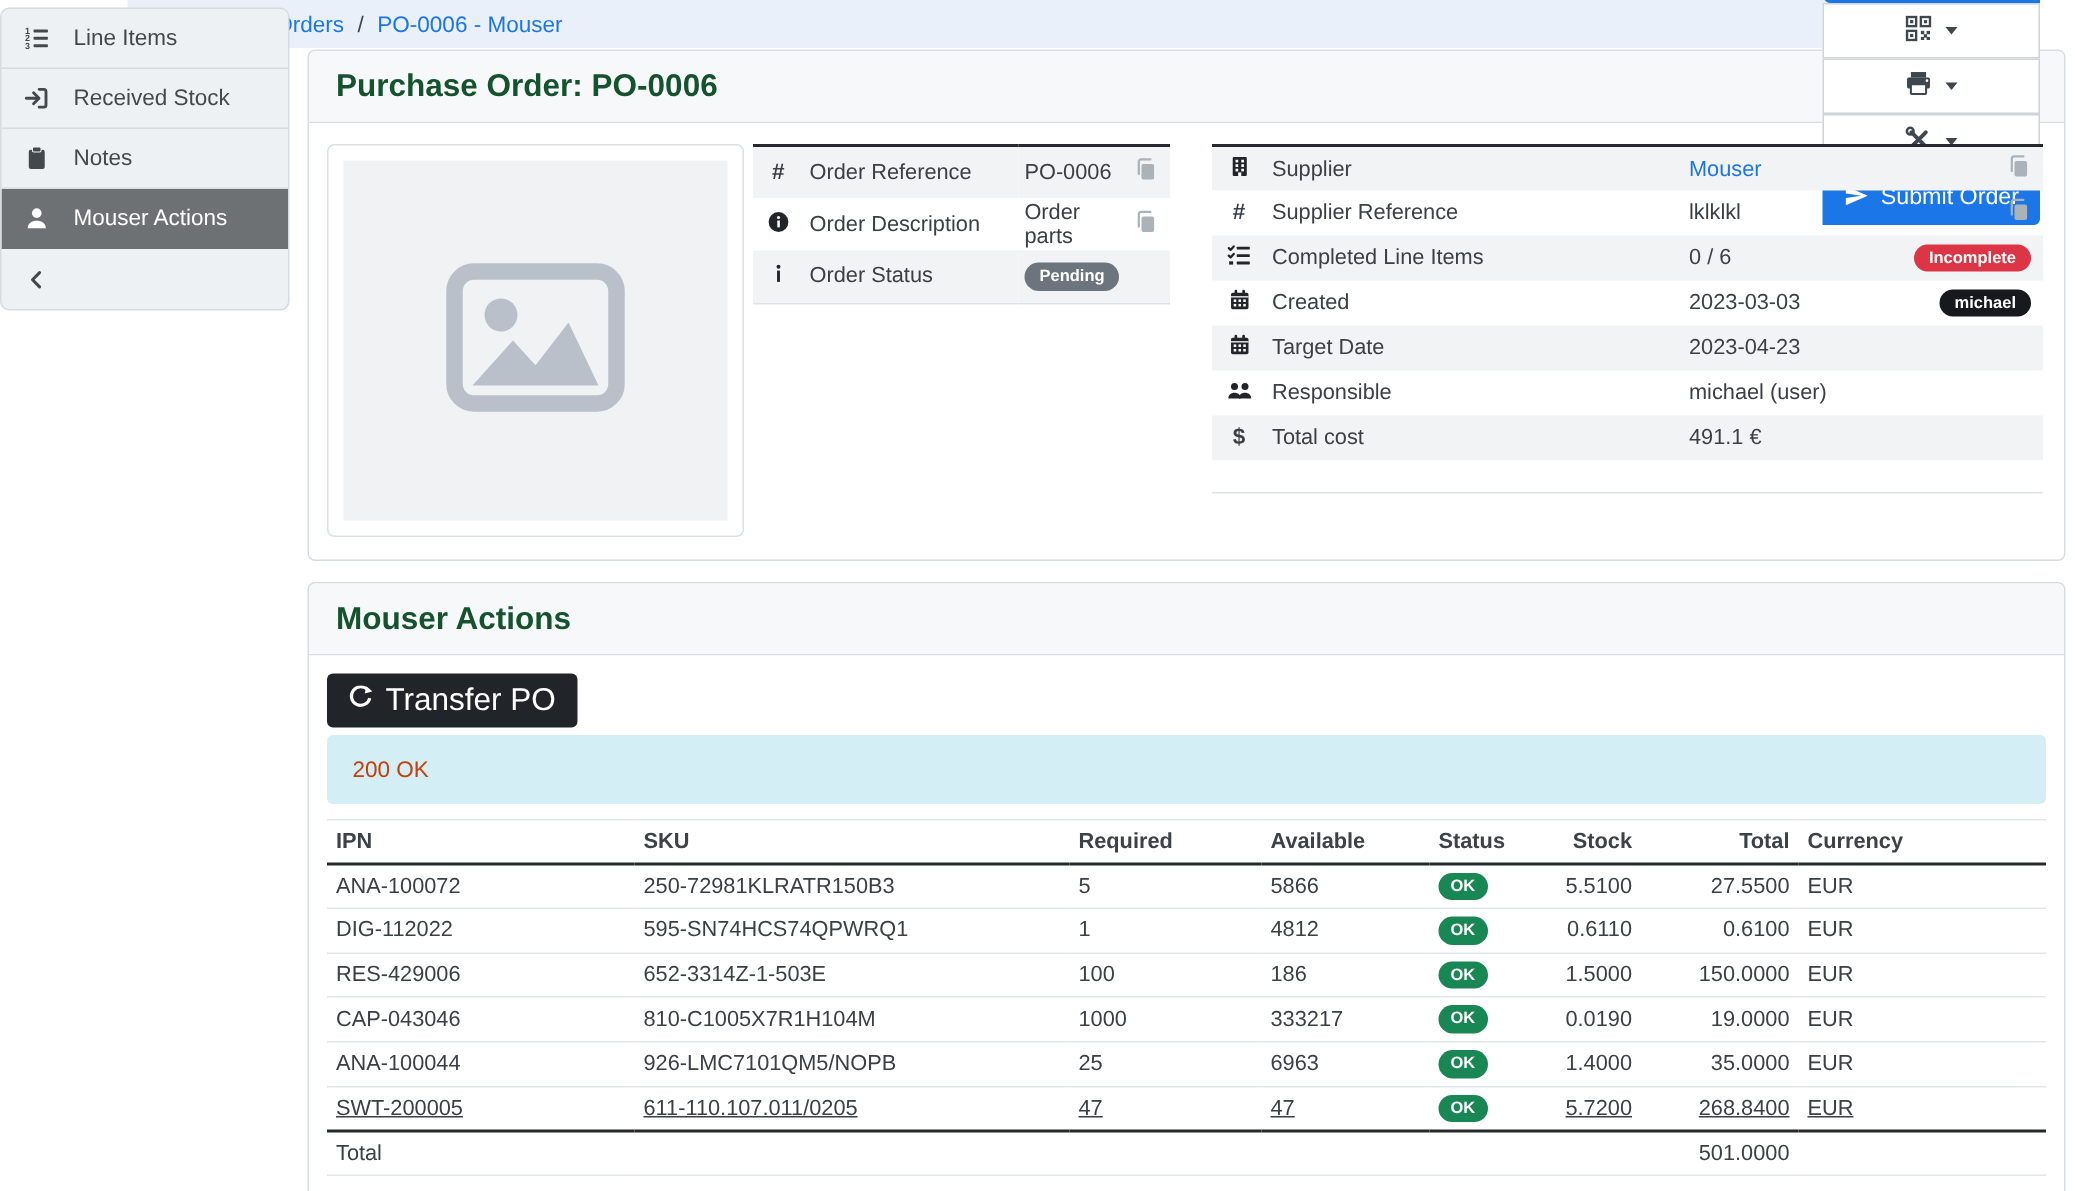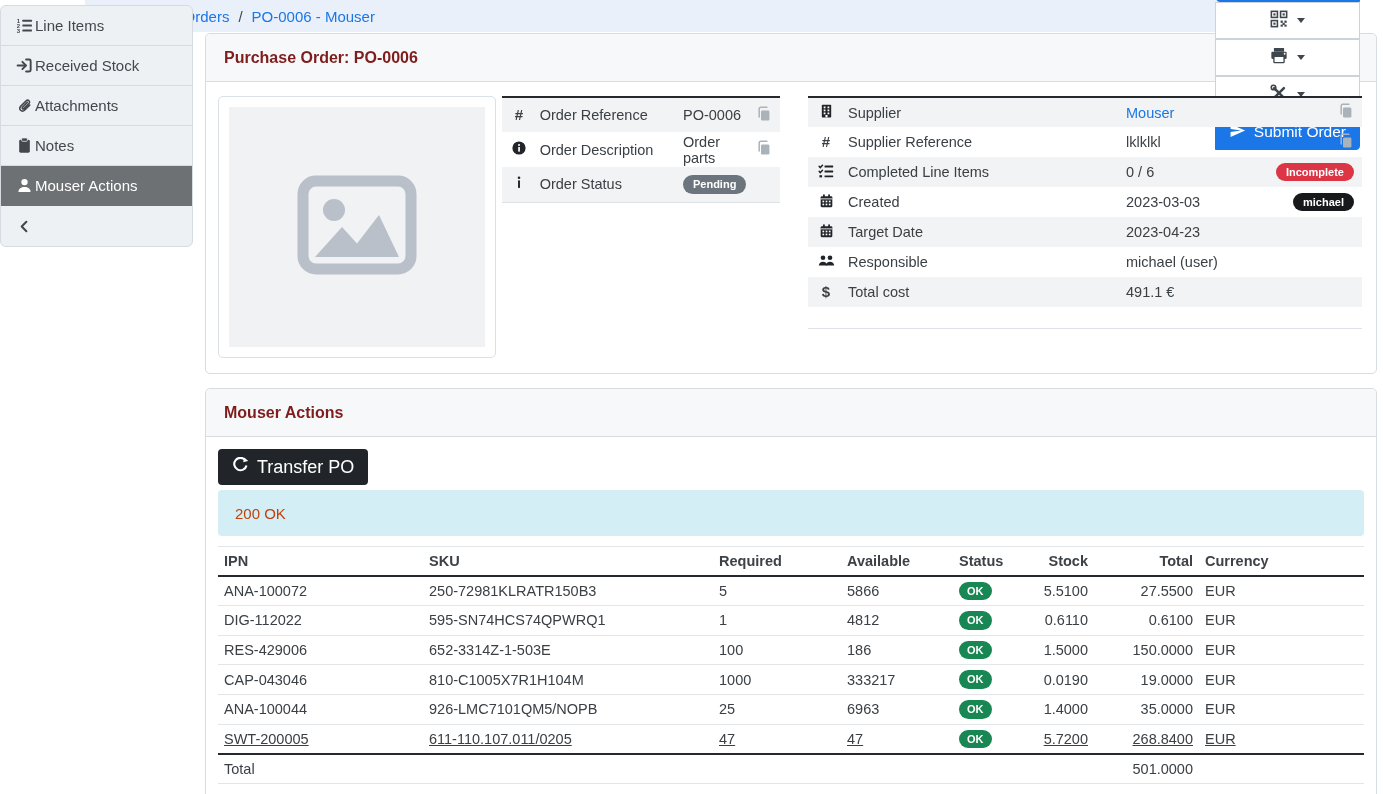--- a/index.html
+++ b/index.html
@@ -11,21 +11,21 @@
     color:#3b4045;
   }
   
   .sidebar {
     position:absolute; top:5px; left:0; width:193px;
     background:#eef1f4; border:1px solid #d5dbe1; border-radius:6px;
     overflow:hidden;
   }
   .side-item {
     display:flex; align-items:center; height:40px;
-    padding:0 10px 0 13px; gap:1px;
+    padding:0 10px 0 13px; gap:15px;
     border-bottom:1px solid #d5dbe1;
     color:#43484d; font-size:15px; cursor:pointer;
   }
   .side-item:last-child { border-bottom:none; }
   .side-item .icn { width:20px; display:flex; justify-content:center; align-items:center; }
   .side-item.active { background:#6e7174; border-color:#6e7174; color:#ffffff; }
   .txt-icn { font-weight:bold; font-size:15px; line-height:1; }
   
   .crumbbar {
     margin-left:85px; width:1178px; height:32px;
@@ -36,21 +36,21 @@
   .crumb-sep { color:#3f464c; }
   
   .content { margin-left:205px; width:1172px; }
   .panel { border:1px solid #d7dce1; border-radius:5px; background:#fff; margin-top:1px; }
   .panel + .panel { margin-top:14px; }
   .panel-head {
     display:flex; justify-content:space-between; align-items:center;
     background:#f7f8fa; border-bottom:1px solid #d7dce1;
     border-radius:5px 5px 0 0; padding:0 16px 0 18px; height:48px;
   }
-  .panel-title { font-size:16px; font-weight:bold; color:#7f1d1d; }
+  .panel-title { font-size:21px; font-weight:bold; color:#14532d; }
   
   .toolbar { display:flex;flex-direction:column; }
   .tbtn {
     height:37px; min-width:40px; border:1px solid #cdd3d9; background:#fff;
     display:flex; align-items:center; justify-content:center;
     padding:0 13px; margin-left:-1px; color:#3f474e; cursor:pointer;
     font-family:inherit;
   }
   .tbtn.first { border-radius:4px 0 0 4px; margin-left:0; }
   .tbtn.last  { border-radius:0 4px 4px 0; }
@@ -84,21 +84,21 @@
   }
   .badge.gray  { background:#6c757d; }
   .badge.red   { background:#dc3545; }
   .badge.dark  { background:#17191c; }
   .badge.green { background:#198754; padding:3px 8px; }
   
   .p2-body { padding:12px 12px 24px 12px; }
   .transfer-btn {
     display:inline-flex; align-items:center; gap:9px;
     background:#212529; color:#fff; border:none; border-radius:4px;
-    height:36px; padding:0 14px; font-size:18px; cursor:pointer; font-family:inherit;
+    height:36px; padding:0 14px; font-size:21px; cursor:pointer; font-family:inherit;
   }
   .alert-info {
     margin-top:5px; background:#d4eef6; color:#c2410c; border-radius:4px;
     height:46px; display:flex; align-items:center; padding:0 17px; font-size:15px;
   }
   .mtable { width:100%; border-collapse:collapse; margin-top:10px; font-size:14.5px; color:#3b4045; }
   .mtable th {
     text-align:left; font-weight:bold; padding:5px 6px; height:29px;
     border-top:1px solid #e3e6e9; border-bottom:2px solid #25292d; color:#3d4247;
   }
@@ -125,28 +125,20 @@
   </div>
   <div class="side-item">
     <span class="icn">
       <svg width="17" height="17" viewBox="0 0 16 16" fill="none" stroke="currentColor" stroke-width="1.8" stroke-linecap="round" stroke-linejoin="round">
         <path d="M1.5 8h7.5"></path>
           <path d="M6 4.6 9.4 8 6 11.4"></path>
           <path d="M9.5 2.4h3a1.3 1.3 0 0 1 1.3 1.3v8.6a1.3 1.3 0 0 1-1.3 1.3h-3"></path>
       </svg>
     </span>
     <span>Received Stock</span>
-  </div>
-  <div class="side-item">
-    <span class="icn">
-      <svg width="17" height="17" viewBox="0 0 16 16" fill="none" stroke="currentColor" stroke-width="1.5" stroke-linecap="round">
-        <path d="M12.9 7.6 8 12.5a2.6 2.6 0 0 1-3.7-3.7l5.3-5.3a1.8 1.8 0 0 1 2.6 2.6L7.4 10.9a.9.9 0 0 1-1.3-1.3l4.5-4.5"></path>
-      </svg>
-    </span>
-    <span>Attachments</span>
   </div>
   <div class="side-item">
     <span class="icn">
       <svg width="17" height="17" viewBox="0 0 16 16" fill="currentColor">
         <rect x="3" y="2.6" width="10" height="12.2" rx="1.3"></rect>
           <rect x="5.3" y="0.9" width="5.4" height="3.2" rx="0.9" stroke="#eef1f4" stroke-width="0.7"></rect>
       </svg>
     </span>
     <span>Notes</span>
   </div>

